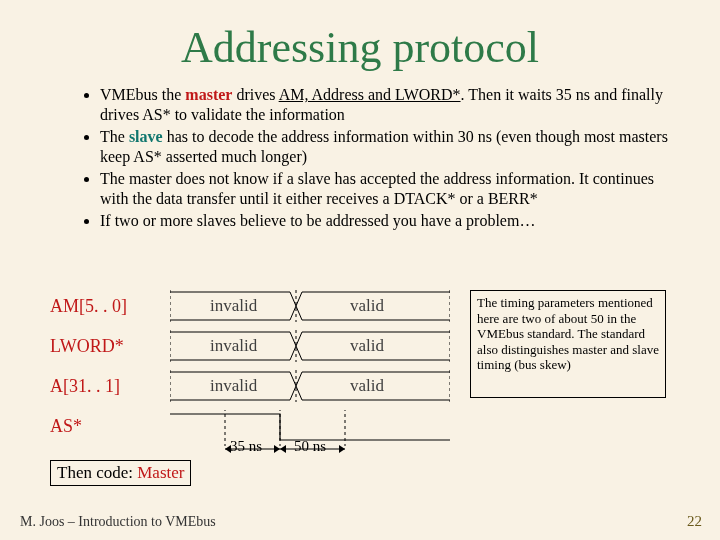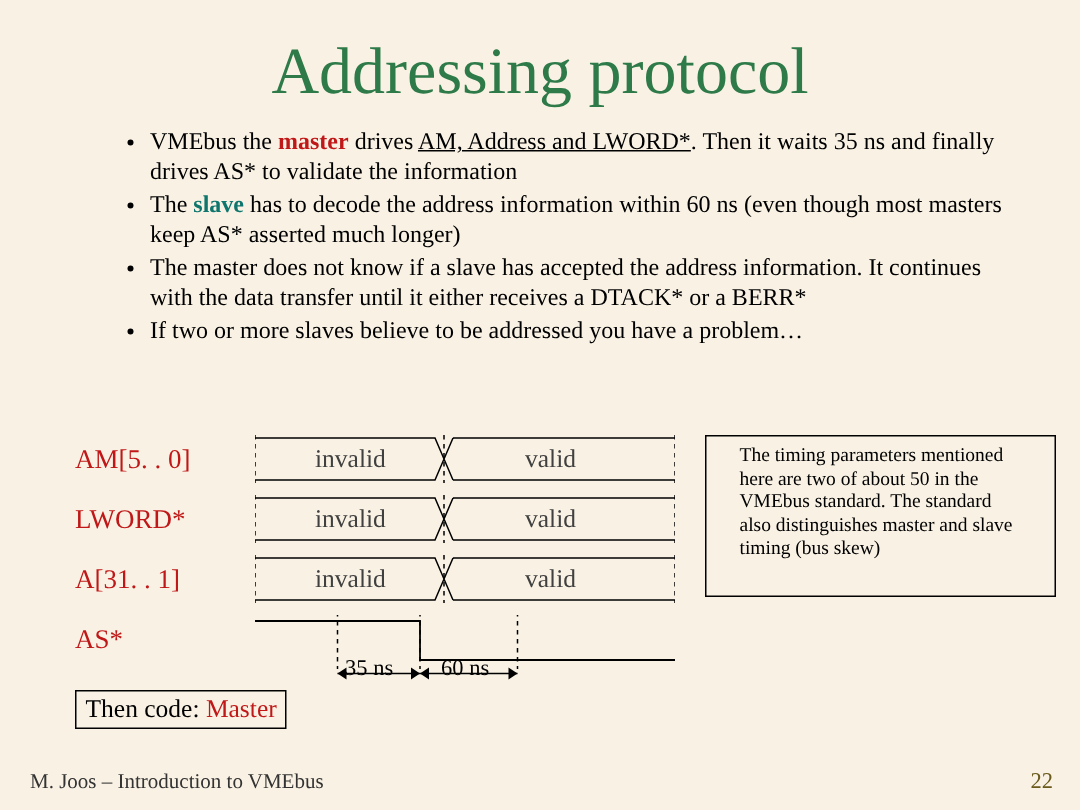--- a/index.html
+++ b/index.html
@@ -78,26 +78,26 @@
     font-size: 17px;
     color: #404040;
   }
   .inv { left: 40px; }
   .val { left: 180px; }
 
   .notebox {
     position: absolute;
     left: 420px;
     top: 0px;
-    width: 234px;
+    width: 196px;
     height: 108px;
     border: 1px solid #000;
     font-size: 13px;
     line-height: 1.2;
-    padding: 4px 22px;
+    padding: 4px 6px;
     box-sizing: border-box;
   }
 
   .as-svg {
     position: absolute;
     left: 0; top: 0;
     width: 400px; height: 36px;
   }
 
   .timing-labels {
@@ -144,21 +144,21 @@
 </head>
 <body>
 
 <div class="title">Addressing protocol</div>
 
 <ul class="bullets">
   <li>
     <span>VMEbus the </span><span class="master bold">master</span><span> drives </span><span style="text-decoration:underline">AM, Address and LWORD*</span><span>. Then it waits 35 ns and finally drives AS* to validate the information</span>
   </li>
   <li>
-    <span>The </span><span class="slave bold">slave</span><span> has to decode the address information within 60 ns (even though most masters keep AS* asserted much longer)</span>
+    <span>The </span><span class="slave bold">slave</span><span> has to decode the address information within 30 ns (even though most masters keep AS* asserted much longer)</span>
   </li>
   <li>
     <span>The master does not know if a slave has accepted the address information. It continues with the data transfer until it either receives a DTACK* or a BERR*</span>
   </li>
   <li>
     <span>If two or more slaves believe to be addressed you have a problem…</span>
   </li>
 </ul>
 
 <div class="diagram">
@@ -221,21 +221,21 @@
     <line x1="55" y1="9" x2="110" y2="9" stroke="#000"></line>
     <polygon points="55,9 61,5 61,13" fill="#000"></polygon>
     <polygon points="110,9 104,5 104,13" fill="#000"></polygon>
     <line x1="110" y1="9" x2="175" y2="9" stroke="#000"></line>
     <polygon points="110,9 116,5 116,13" fill="#000"></polygon>
     <polygon points="175,9 169,5 169,13" fill="#000"></polygon>
   </svg>
 
   <div class="timing-labels">
     <span class="t-left" style="left:60px">35 ns</span>
-    <span class="t-right" style="left:124px">60 ns</span>
+    <span class="t-right" style="left:124px">50 ns</span>
   </div>
 
   <div class="notebox">The timing parameters mentioned here are two of about 50 in the VMEbus standard. The standard also distinguishes master and slave timing (bus skew)</div>
 </div>
 
 <div class="color-code">
   <span>Then code: </span><span class="master">Master</span>
 </div>
 
 <div class="footer">M. Joos – Introduction to VMEbus</div>

